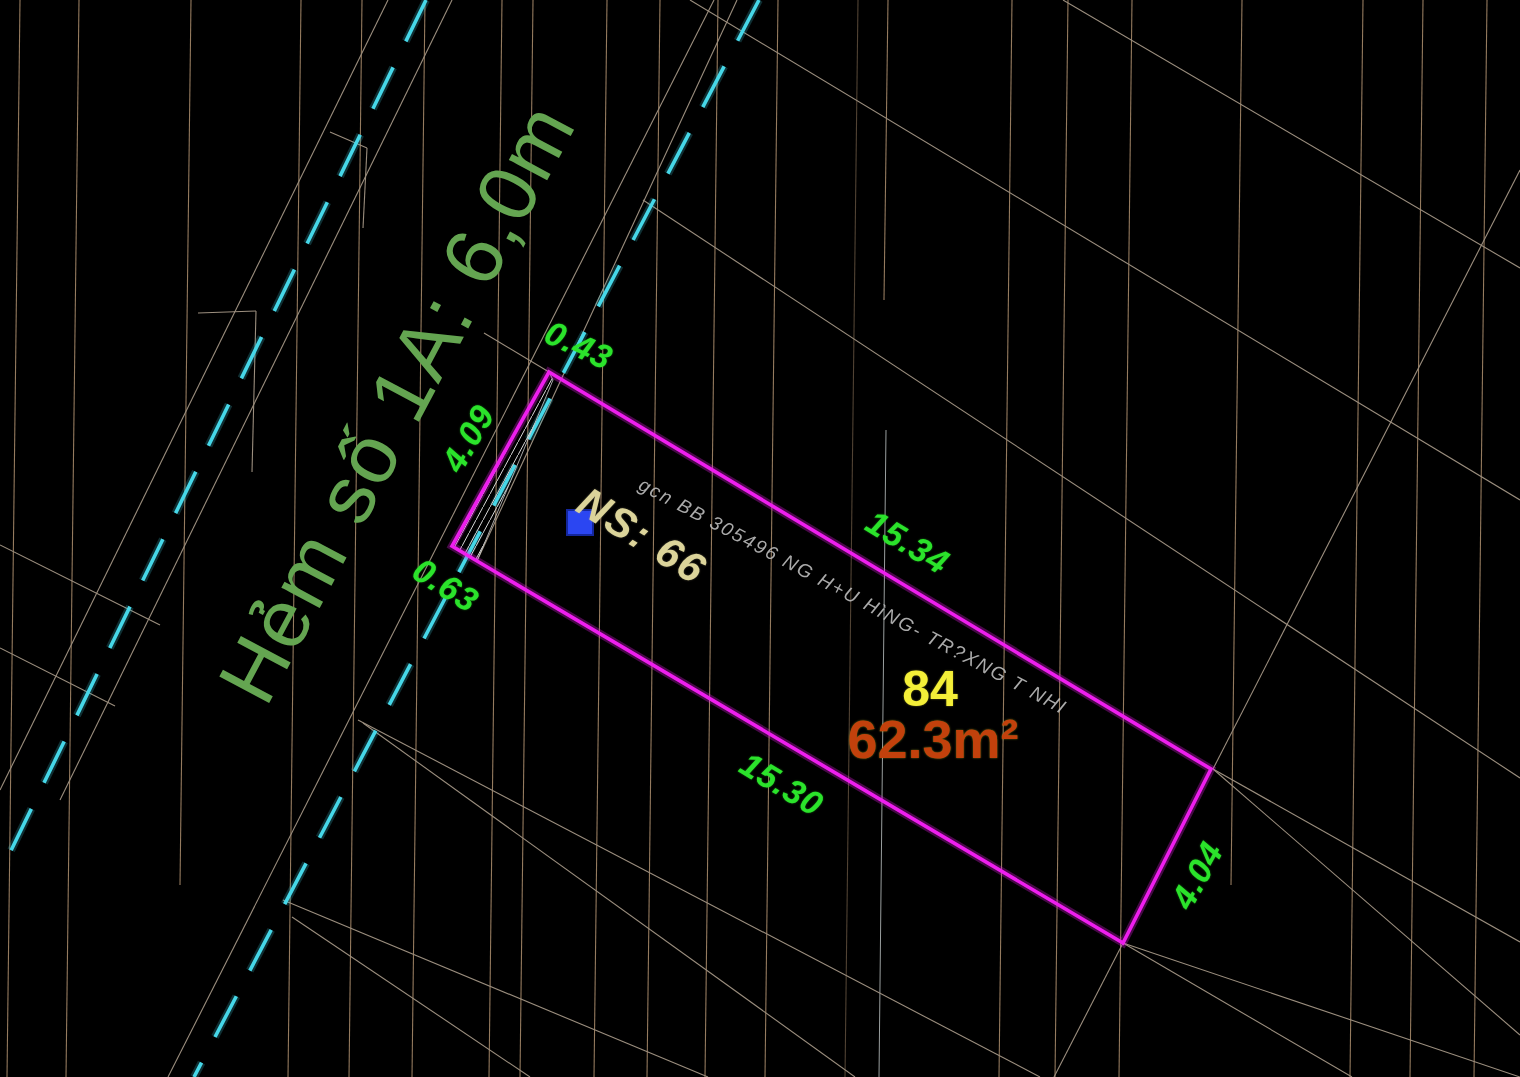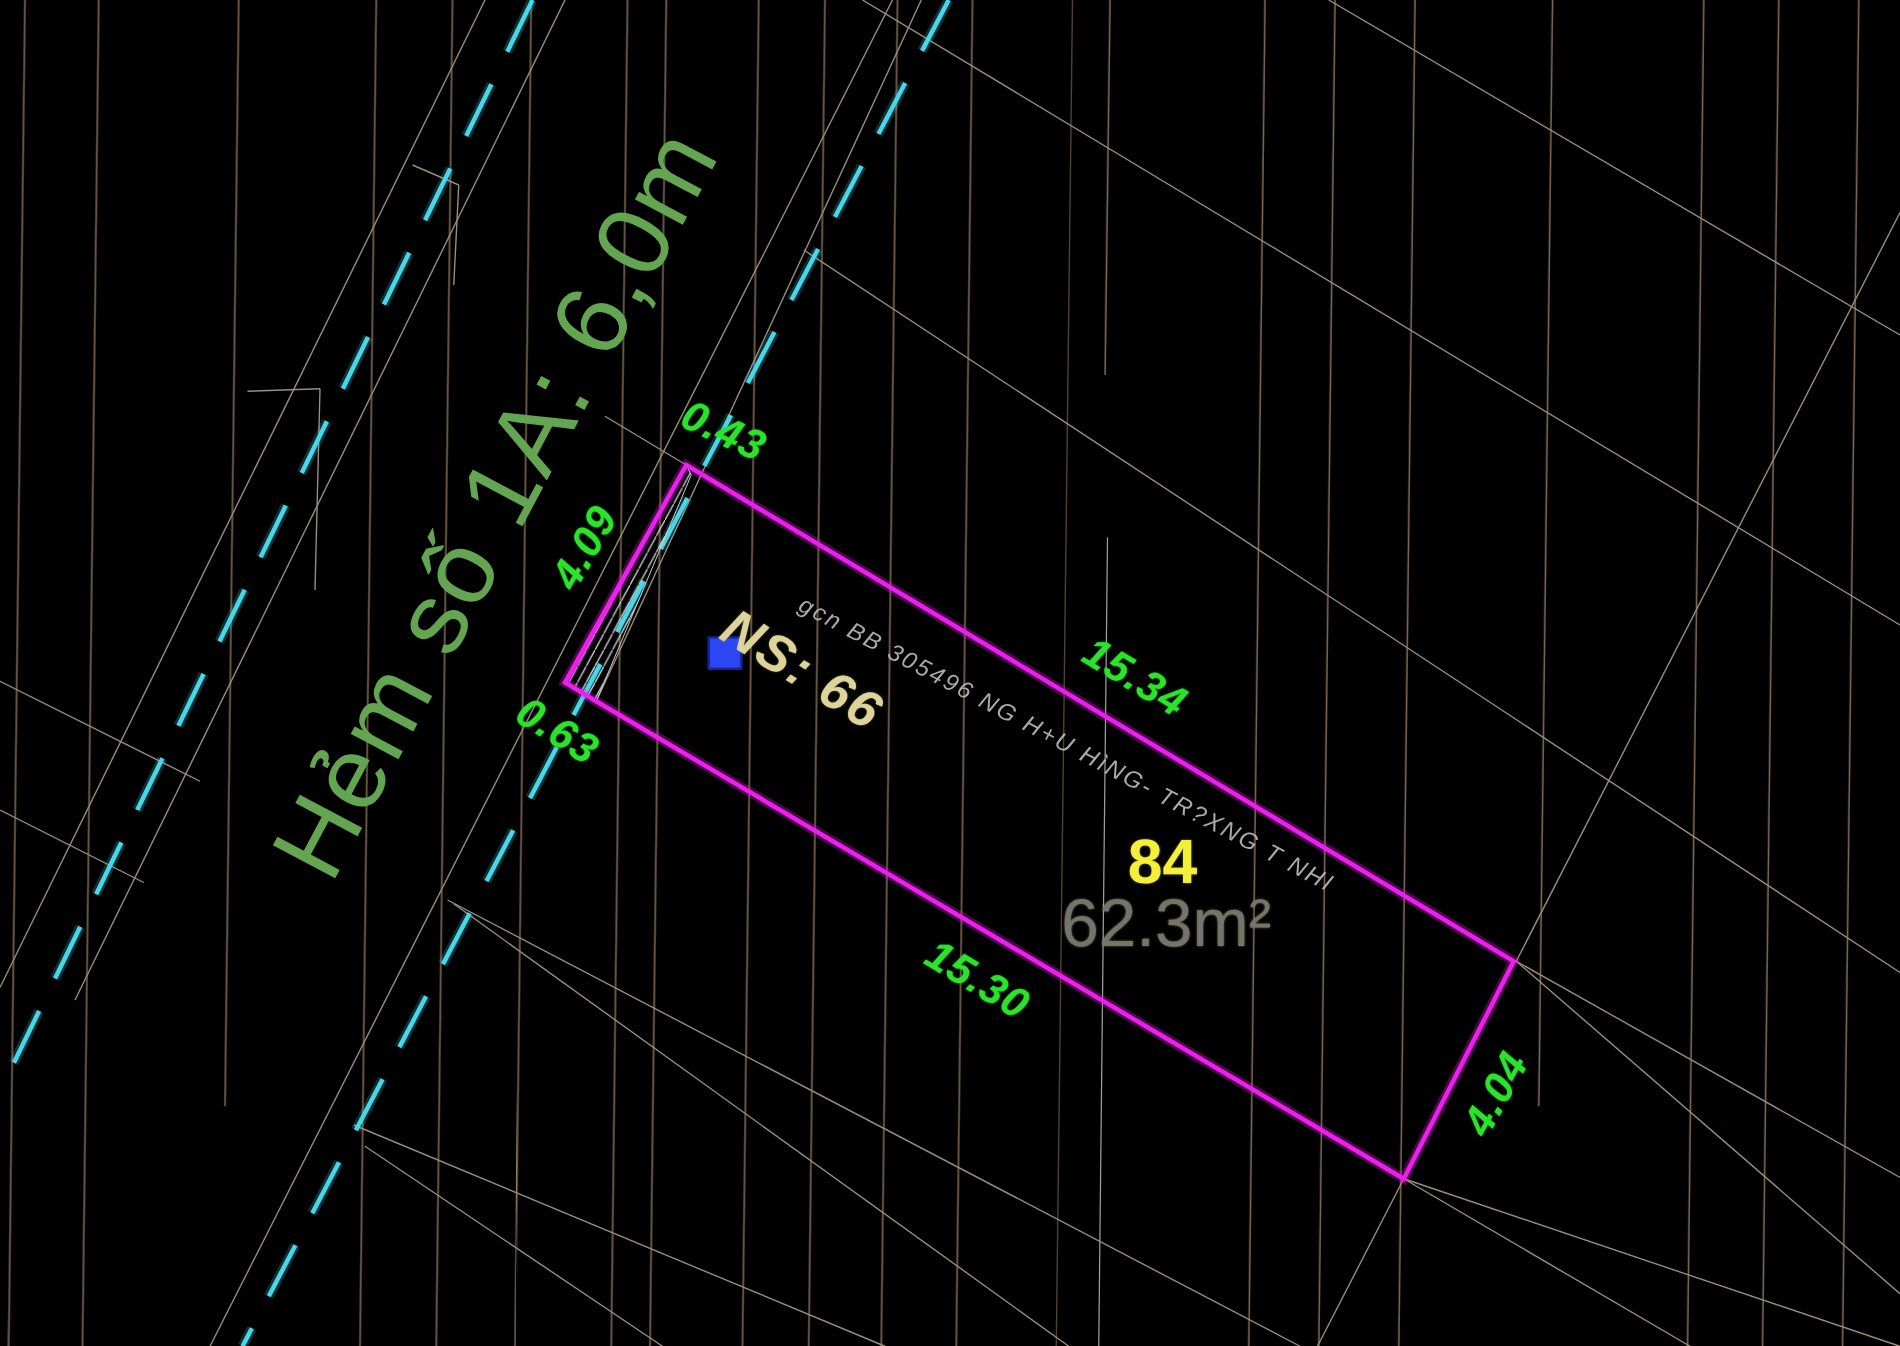--- a/index.html
+++ b/index.html
@@ -26,21 +26,21 @@
   }
   .deed{
     color:#bdbdbd;font-size:19px;font-weight:400;font-style:italic;
     letter-spacing:2px;opacity:.9;
   }
   .parcelnum{
     color:#f4ef38;font-size:50px;font-weight:700;
     text-shadow:0 0 2px rgba(244,239,56,.5);
   }
   .parcelarea{
-    color:#737373;font-size:54px;font-weight:400;
+    color:#c2410c;font-size:54px;font-weight:700;
     text-shadow:0 0 2px rgba(244,239,56,.5);
     text-align:right;
   }
 </style>
 </head>
 <body>
 
 <div id="viewport">
 
   <svg id="linework" width="1520" height="1077" viewBox="0 0 1520 1077">

